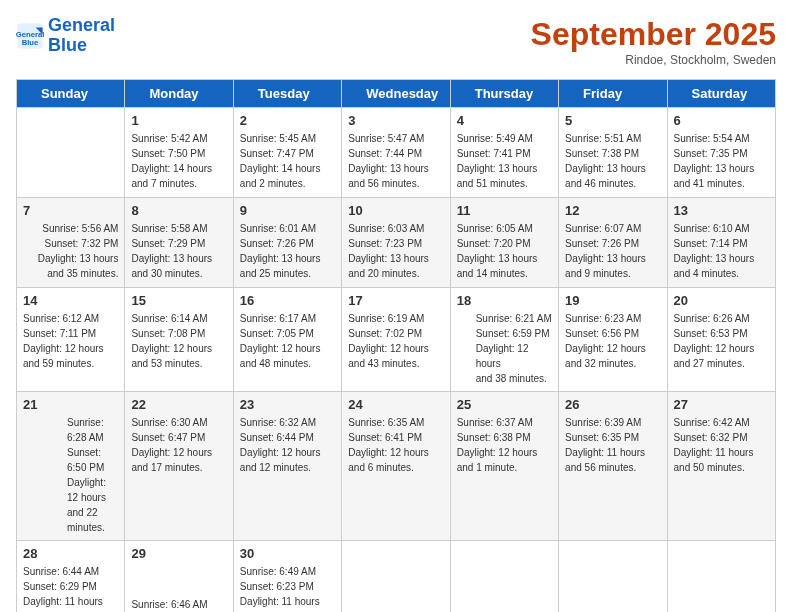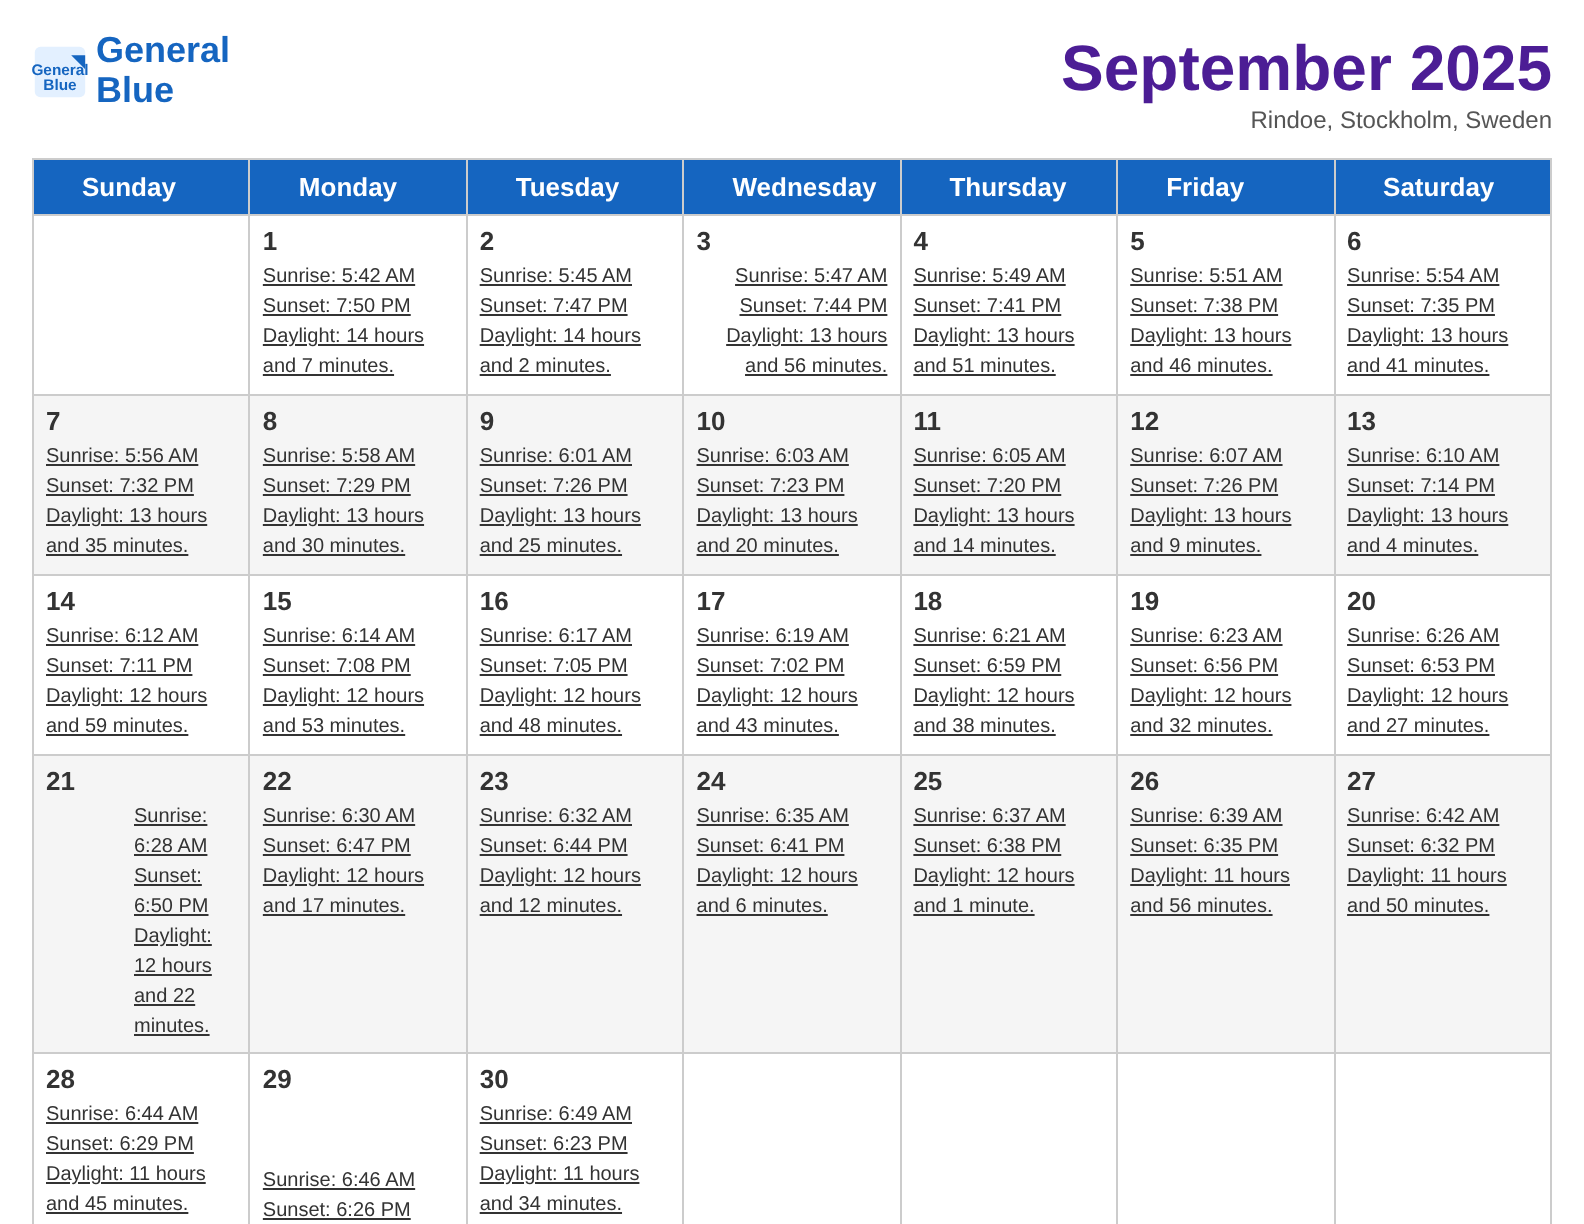--- a/index.html
+++ b/index.html
@@ -34,21 +34,21 @@
     .logo-icon {
       width: 28px;
       height: 28px;
     }
     .title-block {
       text-align: right;
     }
     .month-title {
       font-size: 32px;
       font-weight: bold;
-      color: #4c1d95;
+      color: #c2410c;
     }
     .location-title {
       font-size: 12px;
       color: #555;
     }
     table {
       width: 100%;
       border-collapse: collapse;
       table-layout: fixed;
     }
@@ -78,21 +78,20 @@
     .day-number {
       font-size: 13px;
       font-weight: bold;
       display: block;
       margin-bottom: 3px;
     }
     .day-info {
       font-size: 10px;
       line-height: 1.5;
       color: #333;
-      text-decoration: underline;
     }
   </style>
 </head>
 <body>
 
 <div class="header-area">
   <div class="logo">
     <svg class="logo-icon" viewBox="0 0 40 40">
       <rect x="2" y="2" width="36" height="36" rx="4" fill="#e3f0ff"></rect>
       <text x="20" y="22" text-anchor="middle" font-size="11" font-weight="bold" fill="#1565c0" font-family="Arial">General</text>
@@ -134,21 +133,21 @@
         </td>
         <td>
           <span class="day-number">2</span>
           <div class="day-info" style="white-space: pre-line;">Sunrise: 5:45 AM
 Sunset: 7:47 PM
 Daylight: 14 hours
 and 2 minutes.</div>
         </td>
         <td>
           <span class="day-number">3</span>
-          <div class="day-info" style="white-space: pre-line; text-align: right;">Sunrise: 5:47 AM
+          <div class="day-info" style="white-space: pre-line;">Sunrise: 5:47 AM
 Sunset: 7:44 PM
 Daylight: 13 hours
 and 56 minutes.</div>
         </td>
         <td>
           <span class="day-number">4</span>
           <div class="day-info" style="white-space: pre-line;">Sunrise: 5:49 AM
 Sunset: 7:41 PM
 Daylight: 13 hours
 and 51 minutes.</div>
@@ -164,21 +163,21 @@
           <span class="day-number">6</span>
           <div class="day-info" style="white-space: pre-line;">Sunrise: 5:54 AM
 Sunset: 7:35 PM
 Daylight: 13 hours
 and 41 minutes.</div>
         </td>
       </tr>
       <tr>
         <td>
           <span class="day-number">7</span>
-          <div class="day-info" style="white-space: pre-line;">Sunrise: 5:56 AM
+          <div class="day-info" style="white-space: pre-line; text-align: right;">Sunrise: 5:56 AM
 Sunset: 7:32 PM
 Daylight: 13 hours
 and 35 minutes.</div>
         </td>
         <td>
           <span class="day-number">8</span>
           <div class="day-info" style="white-space: pre-line;">Sunrise: 5:58 AM
 Sunset: 7:29 PM
 Daylight: 13 hours
 and 30 minutes.</div>
@@ -243,21 +242,21 @@
         </td>
         <td>
           <span class="day-number">17</span>
           <div class="day-info" style="white-space: pre-line;">Sunrise: 6:19 AM
 Sunset: 7:02 PM
 Daylight: 12 hours
 and 43 minutes.</div>
         </td>
         <td>
           <span class="day-number">18</span>
-          <div class="day-info" style="white-space: pre-line;">Sunrise: 6:21 AM
+          <div class="day-info" style="white-space: pre-line; margin-left: 19px;">Sunrise: 6:21 AM
 Sunset: 6:59 PM
 Daylight: 12 hours
 and 38 minutes.</div>
         </td>
         <td>
           <span class="day-number">19</span>
           <div class="day-info" style="white-space: pre-line;">Sunrise: 6:23 AM
 Sunset: 6:56 PM
 Daylight: 12 hours
 and 32 minutes.</div>

